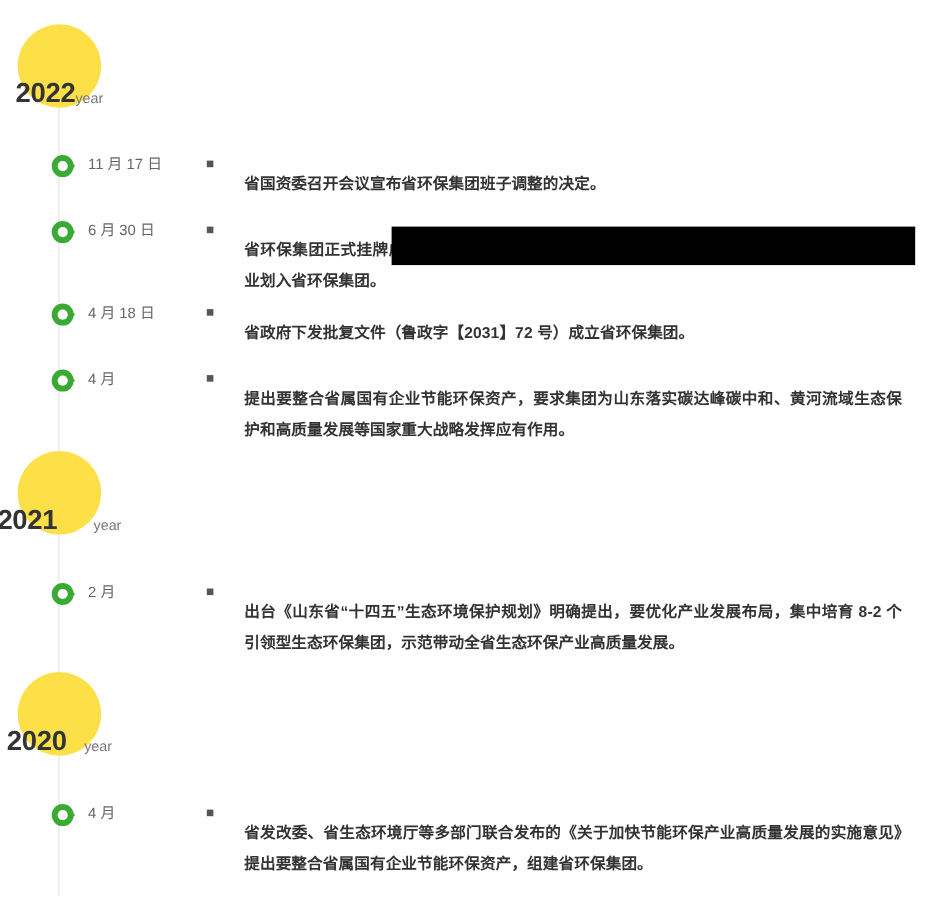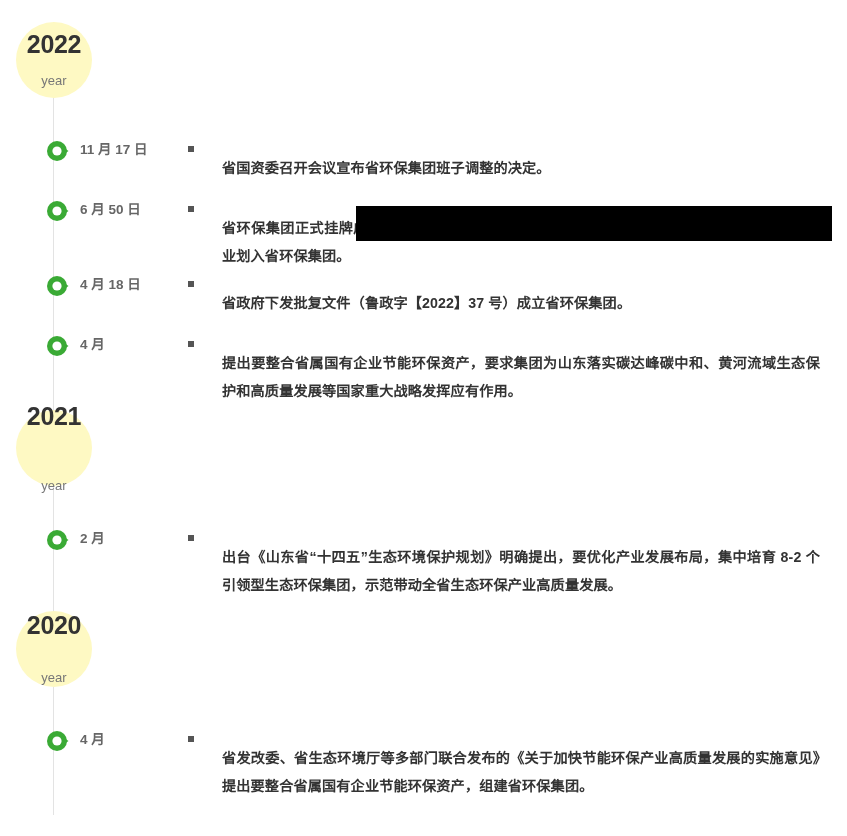--- a/index.html
+++ b/index.html
@@ -33,25 +33,25 @@
     z-index: 0;
   }
 
   
   .year-node {
     position: absolute;
     left: 16px;
     width: 76px;
     height: 76px;
     border-radius: 50%;
-    background: #fef9c3;
+    background: #fde047;
     z-index: 2;
     display: flex;
-    flex-direction: column;
-    align-items: center;
+    flex-direction: row;
+    align-items: flex-end;
     justify-content: center;
     box-sizing: border-box;
   }
   .year-node .year-num {
     font-size: 25px;
     font-weight: bold;
     color: #333333;
     line-height: 1.05;
     letter-spacing: -0.3px;
   }
@@ -81,21 +81,20 @@
   .marker svg { display: block; }
 
   .event-date {
     position: absolute;
     left: 80px;
     top: 2px;
     font-size: 13.5px;
     color: #666666;
     white-space: nowrap;
     line-height: 20px;
-    font-weight: bold;
   }
 
   .event-body {
     position: absolute;
     left: 188px;
     top: 0;
     width: 648px;
   }
   .bullet {
     position: absolute;
@@ -152,39 +151,39 @@
   </div>
 
   <div class="event" style="top:198px;">
     <span class="marker">
       <svg width="28" height="26" viewBox="0 0 28 26" xmlns="http://www.w3.org/2000/svg">
         <path d="M24.5 13 L13.5 5.2 L13.5 20.8 Z" fill="#3aaa35"></path>
         <circle cx="13" cy="13" r="10" fill="#3aaa35"></circle>
         <circle cx="13" cy="13" r="4.6" fill="#ffffff"></circle>
       </svg>
     </span>
-    <span class="event-date">6 月 50 日</span>
+    <span class="event-date">6 月 30 日</span>
     <div class="event-body">
       <span class="bullet"></span>
       <p class="event-text">省环保集团正式挂牌成立。原水发集团四家权属企业水利发展、生态集团、水投集团、水发实业划入省环保集团。</p>
     </div>
   </div>
 
   <div class="event" style="top:273px;">
     <span class="marker">
       <svg width="28" height="26" viewBox="0 0 28 26" xmlns="http://www.w3.org/2000/svg">
         <path d="M24.5 13 L13.5 5.2 L13.5 20.8 Z" fill="#3aaa35"></path>
         <circle cx="13" cy="13" r="10" fill="#3aaa35"></circle>
         <circle cx="13" cy="13" r="4.6" fill="#ffffff"></circle>
       </svg>
     </span>
     <span class="event-date">4 月 18 日</span>
     <div class="event-body">
       <span class="bullet"></span>
-      <p class="event-text">省政府下发批复文件（鲁政字【2022】37 号）成立省环保集团。</p>
+      <p class="event-text">省政府下发批复文件（鲁政字【2031】72 号）成立省环保集团。</p>
     </div>
   </div>
 
   <div class="event" style="top:333px;">
     <span class="marker">
       <svg width="28" height="26" viewBox="0 0 28 26" xmlns="http://www.w3.org/2000/svg">
         <path d="M24.5 13 L13.5 5.2 L13.5 20.8 Z" fill="#3aaa35"></path>
         <circle cx="13" cy="13" r="10" fill="#3aaa35"></circle>
         <circle cx="13" cy="13" r="4.6" fill="#ffffff"></circle>
       </svg>

